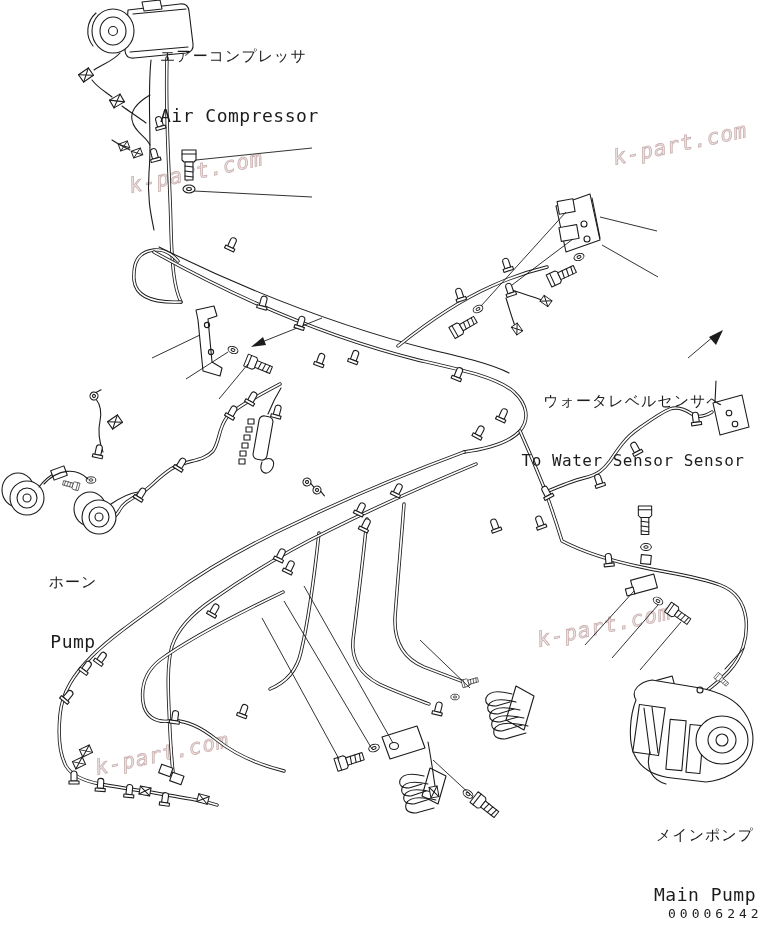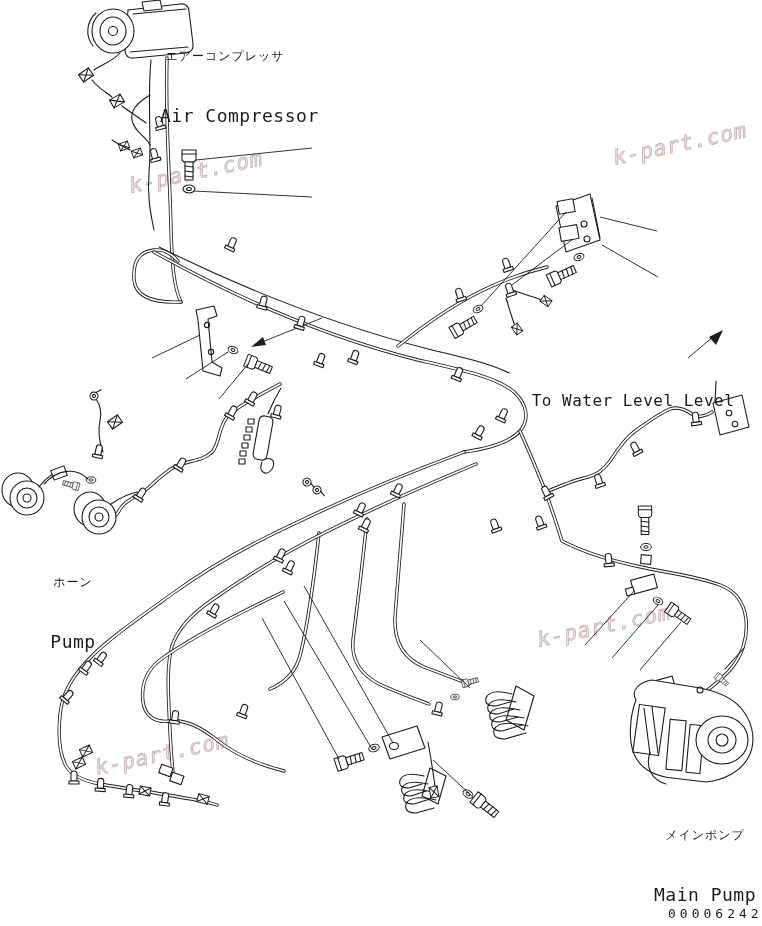--- a/index.html
+++ b/index.html
@@ -8,21 +8,21 @@
   
   svg{position:absolute;left:0;top:0;z-index:2;}
   .s  {stroke:#1c1c1c;stroke-width:1.1;fill:none;stroke-linecap:round;stroke-linejoin:round;}
   .sf {stroke:#1c1c1c;stroke-width:1.1;fill:#ffffff;stroke-linejoin:round;}
   .fill{fill:#1c1c1c;stroke:none;}
   .ldr{stroke:#1c1c1c;stroke-width:0.9;fill:none;}
   .tube{stroke:#1c1c1c;stroke-width:3.4;fill:none;stroke-linecap:round;stroke-linejoin:round;}
   .tube-core{stroke:#ffffff;stroke-width:1.7;fill:none;stroke-linecap:round;stroke-linejoin:round;}
   
   .lbl{position:absolute;z-index:3;text-align:center;line-height:20px;white-space:pre;}
-  .lbl .jp{font-size:12px;letter-spacing:1px;}
+  .lbl .jp{font-size:15px;letter-spacing:1px;}
   .lbl .en{font-size:18px;letter-spacing:0.5px;}
   #lbl-compressor{left:160px;top:6px;width:130px;}
   #lbl-sensor{left:520px;top:351px;width:226px;}
   #lbl-sensor .en{font-size:16px;}
   #lbl-horn{left:12px;top:532px;width:58px;margin-left:32px;}
   #lbl-pump{left:646px;top:785px;width:118px;}
   #part-number{position:absolute;z-index:3;left:668px;top:906px;font-size:13px;letter-spacing:4px;}
   
   .wm{position:absolute;z-index:1;font-size:21px;font-style:italic;letter-spacing:1px;
       color:rgba(195,165,165,0.30);-webkit-text-stroke:0.8px rgba(178,140,140,0.65);
@@ -331,21 +331,22 @@
       <use href="#clamp" transform="translate(435,701) rotate(14)"></use>
     </g>
   </svg>
 
   <div class="lbl" id="lbl-compressor">
     <div class="jp">エアーコンプレッサ</div>
     <div class="en">Air Compressor</div>
   </div>
 
   <div class="lbl" id="lbl-sensor">
-    <div class="en">To Water Level Level</div>
+    <div class="jp">ウォータレベルセンサへ</div>
+    <div class="en">To Water Sensor Sensor</div>
   </div>
 
   <div class="lbl" id="lbl-horn">
     <div class="jp">ホーン</div>
     <div class="en">Pump</div>
   </div>
 
   <div class="lbl" id="lbl-pump">
     <div class="jp">メインポンプ</div>
     <div class="en">Main Pump</div>

